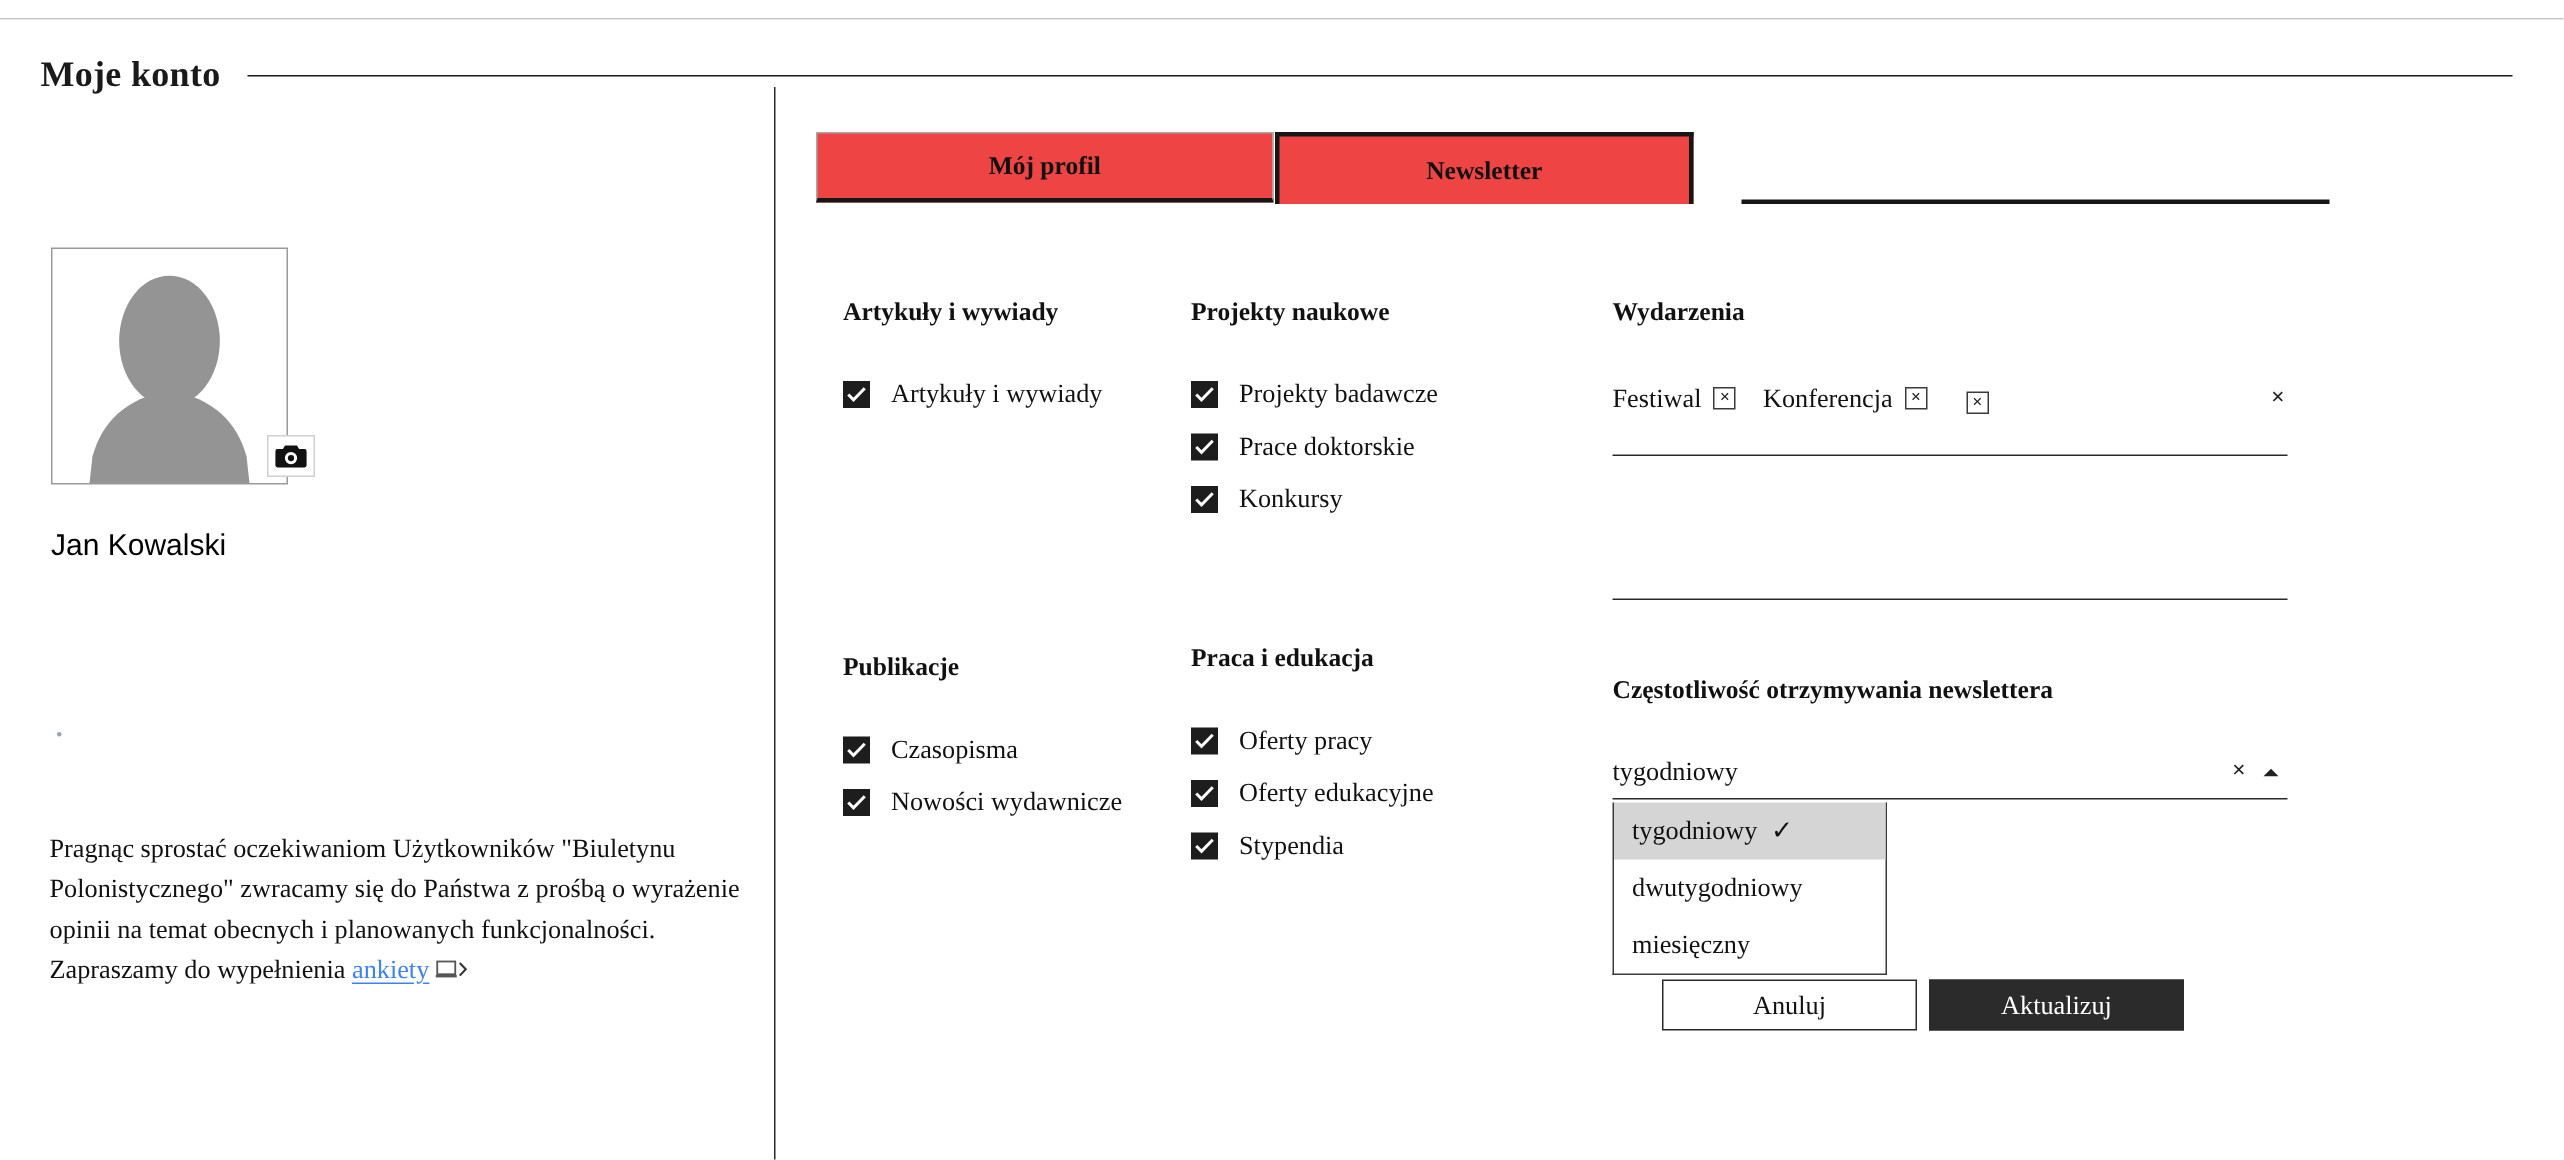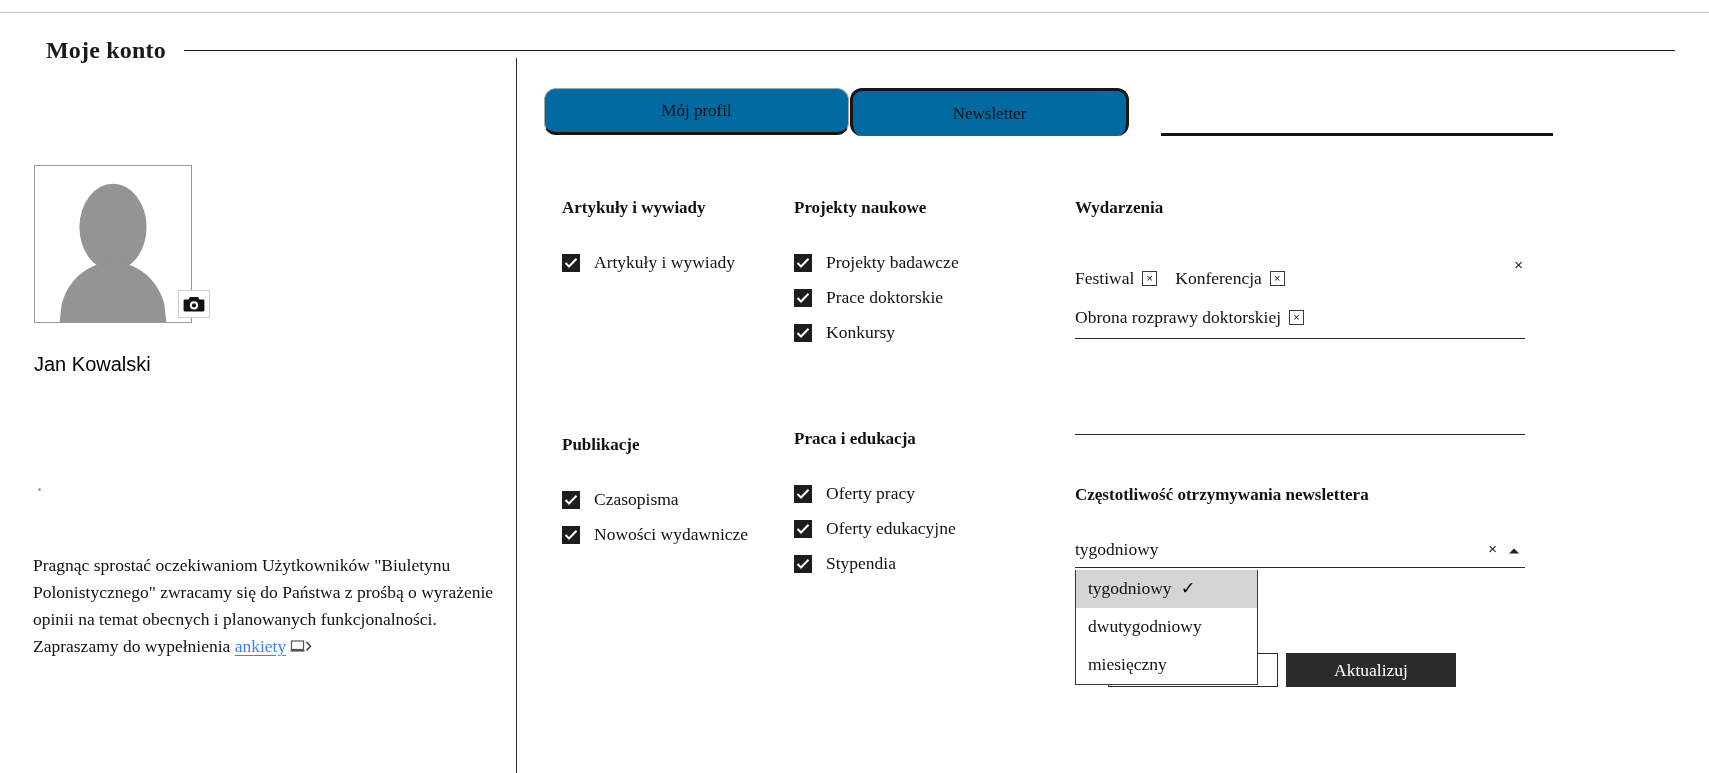--- a/index.html
+++ b/index.html
@@ -14,21 +14,21 @@
   }
   .topline { position:absolute; top:12px; left:0; width:1709px; height:1px; background:#c9c9c9; }
 
   
   .page-title-row {
     position:absolute; top:30px; left:0; width:1709px; height:40px;
     display:flex; align-items:center;
   }
   .page-title {
     font-size:24px; font-weight:bold; letter-spacing:.2px;
-    margin-left:46px; white-space:nowrap;
+    margin-left:27px; white-space:nowrap;
   }
   .title-rule { flex:1; height:1px; background:#1a1a1a; margin-left:18px; margin-right:34px; }
 
   
   .vdivider { position:absolute; left:516px; top:58px; width:1px; height:715px; background:#2a2a2a; }
 
   
   .left { position:absolute; left:0px; top:58px; width:516px; height:715px; }
   .avatar-wrap { position:absolute; left:34px; top:107px; }
   .avatar-box {
@@ -60,23 +60,22 @@
   .ext-icon { display:inline-block; vertical-align:-2px; margin-left:4px; }
 
   
   .right { position:absolute; left:517px; top:58px; width:1192px; height:715px; }
 
   
   .tabs { position:absolute; left:27px; top:30px; width:1009px; height:48px; }
   .tab {
     position:absolute; top:0; height:46px;
     display:flex; align-items:center; justify-content:center;
-    font-size:17px; font-weight:normal; background:#0369a1; color:#111;
+    font-size:17px; font-weight:bold; background:#ef4444; color:#111;
     cursor:pointer;
-    border-radius:12px;
   }
   .tab-inactive {
     left:0; width:305px;
     border:1px solid #a8a8a8;
     border-bottom:3px solid #161616;
     height:47px;
   }
   .tab-active {
     left:306px; width:279px;
     border:3px solid #161616; border-bottom:none;
@@ -104,21 +103,21 @@
   .cbox svg { position:absolute; left:2px; top:3px; }
   .cb-label { margin-left:14px; font-size:17.5px; color:#111; white-space:nowrap; }
 
   
   .tagfield {
     position:relative; border-bottom:1px solid #2a2a2a; padding:0 0 8px 0; min-height:52px;
     width:450px;
   }
   .tag {
     display:inline-flex; align-items:center; font-size:17.5px; color:#111;
-    margin-right:14px; line-height:26px; white-space:nowrap;margin-top:13px;
+    margin-right:14px; line-height:26px; white-space:nowrap;
   }
   .tag-x {
     display:inline-flex; align-items:center; justify-content:center;
     width:15px; height:15px; border:1px solid #3a3a3a; font-size:11px;
     margin-left:8px; line-height:1; font-family:"Liberation Sans", sans-serif;
   }
   .tagfield-clear {
     position:absolute; right:2px; top:4px; font-size:15px; color:#222;
     font-family:"Liberation Sans", sans-serif;
   }
@@ -321,21 +320,20 @@
         <div class="tagfield">
           <span class="tag">
             <span>Festiwal</span>
             <span class="tag-x">×</span>
           </span>
           <span class="tag">
             <span>Konferencja</span>
             <span class="tag-x">×</span>
           </span>
           <span class="tag">
-            <span>Obrona rozprawy doktorskiej</span>
             <span class="tag-x">×</span>
           </span>
           <span class="tagfield-clear">×</span>
         </div>
       </div>
 
       <div style="height:44px;"></div>
 
       <div>
         <div class="emptyfield"></div>

